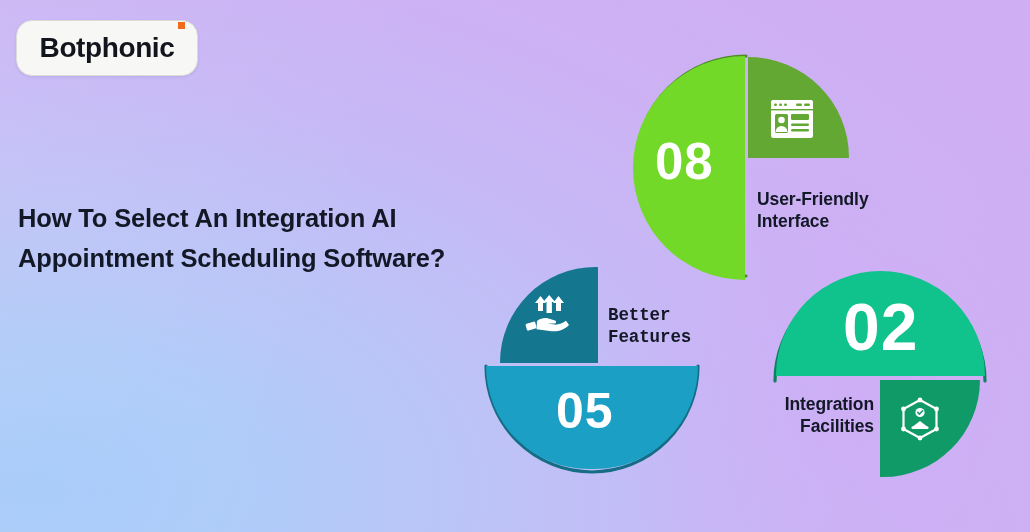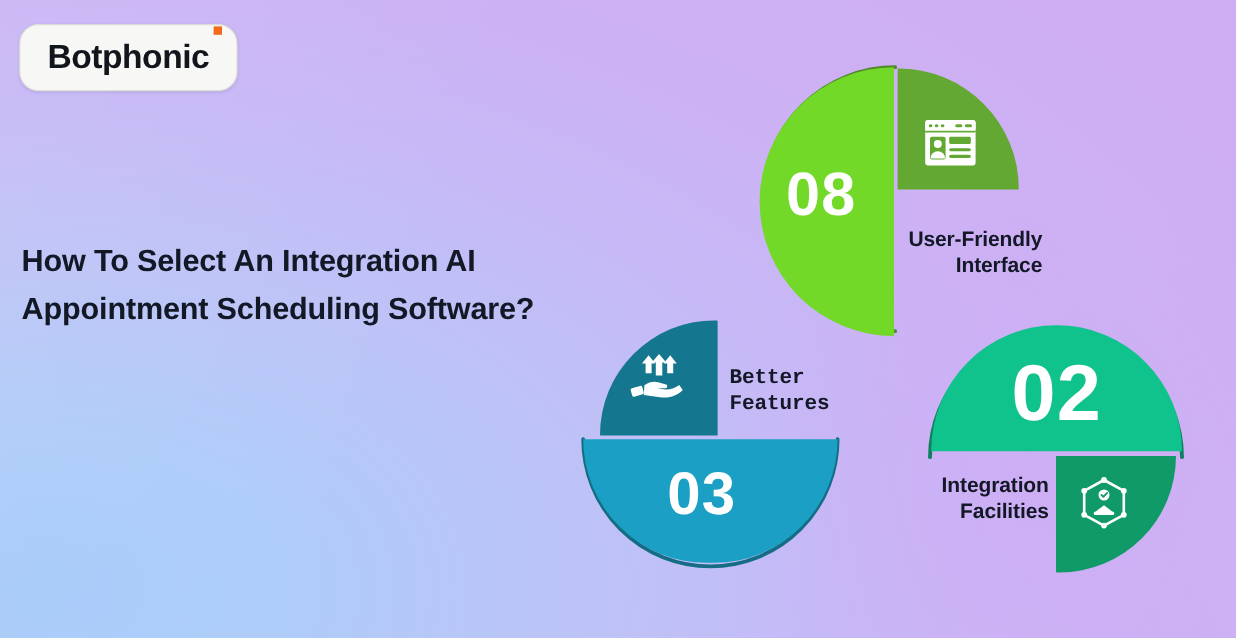--- a/index.html
+++ b/index.html
@@ -93,21 +93,21 @@
   }
   .arc { position:absolute; }
   .icon-wrap { position:absolute; display:flex; align-items:center; justify-content:center; }
 
   
   #i1-arc      { left:628px; top:50px; width:122px; height:232px; }
   #i1-half     { left:633px; top:56px;  width:112px; height:224px; }
   #i1-num      { left:655px; top:136px; font-size:51px; }
   #i1-quarter  { left:748px; top:57px;  width:101px; height:101px; }
   #i1-icon     { left:768px; top:95px;  width:48px; height:48px; }
-  #i1-caption  { left:757px; top:188px; text-align:right; }
+  #i1-caption  { left:757px; top:188px; text-align:left; }
 
   
   #i2-arc      { left:770px; top:265px; width:220px; height:120px; }
   #i2-half     { left:776px; top:271px; width:209px; height:105px; }
   #i2-num      { left:843px; top:294px; font-size:66px; }
   #i2-quarter  { left:880px; top:380px; width:100px; height:97px; }
   #i2-icon     { left:898px; top:397px; width:44px; height:44px; }
   #i2-caption  { left:716px; top:393px; width:158px; text-align:right; }
 
   
@@ -182,21 +182,21 @@
       <rect x="13.5" y="29.5" width="17" height="2.6" rx="1.0" fill="#ffffff"></rect>
     </svg>
   </div>
   <div id="i2-caption" class="caption">Integration
 Facilities</div>
 
   <svg id="i3-arc" class="arc" viewBox="0 0 222 118">
     <path d="M5 4 A 106 106 0 0 0 217 4" fill="none" stroke="#156d85" stroke-width="3.2" stroke-linecap="round"></path>
   </svg>
   <div id="i3-half" class="piece half-bottom" style="background:#1b9fc4;"></div>
-  <div id="i3-num" class="num">03</div>
+  <div id="i3-num" class="num">05</div>
 
   <div id="i3-quarter" class="piece quarter-tl" style="background:#15768f;"></div>
   <div id="i3-icon" class="icon-wrap">
     <svg viewBox="0 0 48 44" width="48" height="44">
       <path d="M14 17 L14 9 L11 9 L16.5 2 L22 9 L19 9 L19 17 Z" fill="#ffffff"></path>
       <path d="M22.5 17 L22.5 6 L19.2 6 L25.2 -1 L31.2 6 L27.9 6 L27.9 17 Z" fill="#ffffff" transform="translate(0,2)"></path>
       <path d="M32 17 L32 9 L29 9 L34.5 2 L40 9 L37 9 L37 17 Z" fill="#ffffff"></path>
       <path d="M13 27 C17 24 21 23.5 24.5 24.5 L31 26.4 C32.6 26.9 32.3 29.4 30.6 29.5 L23.5 29.6
                L30.5 30.6 C34.5 30.9 39 29.2 42 26.8 L45 31 C40.5 35.5 34 38 27.5 37.2 L12.5 35.2 Z" fill="#ffffff"></path>
       <rect x="2" y="28.5" width="10" height="7.2" rx="1.4" fill="#ffffff" transform="rotate(-16 7 32)"></rect>

